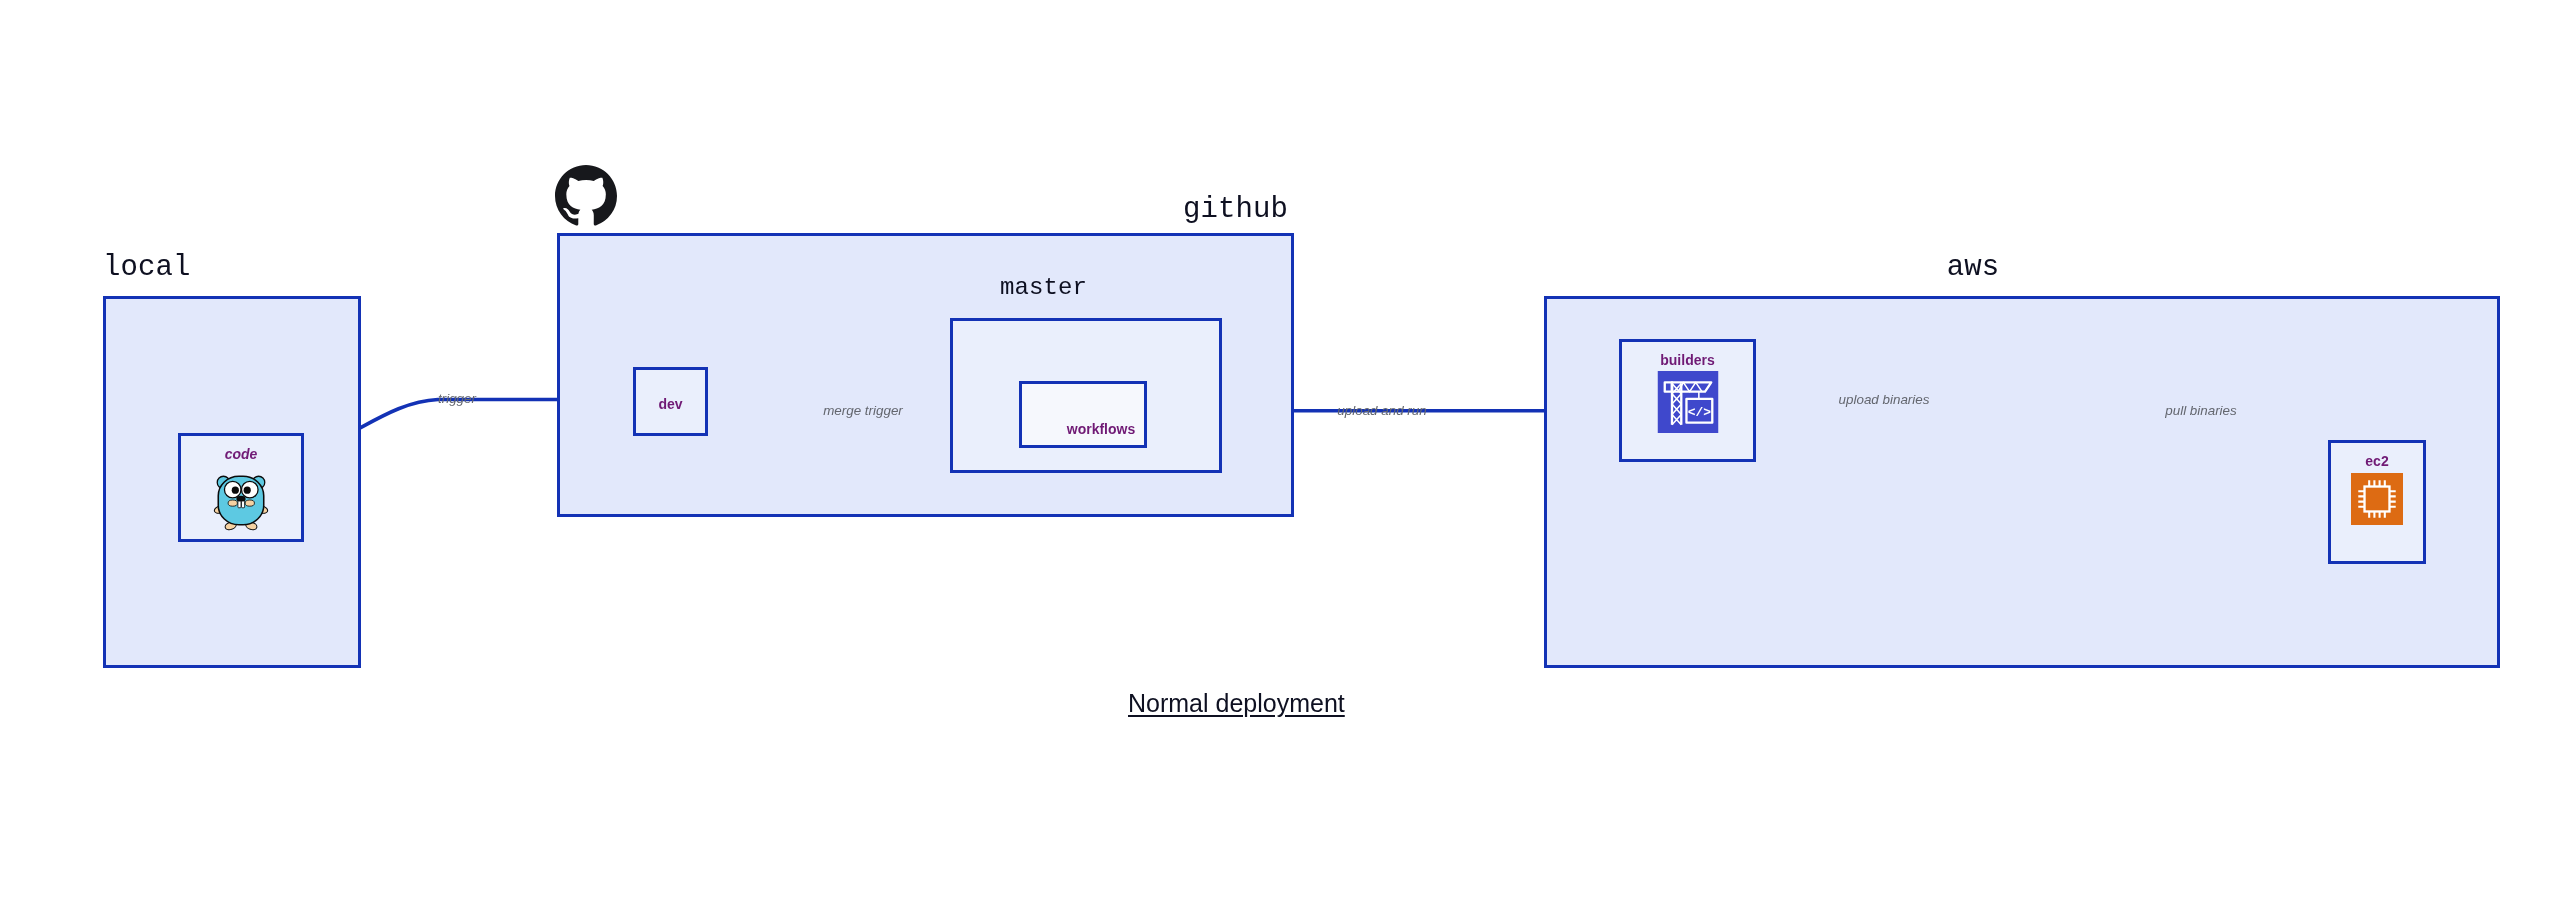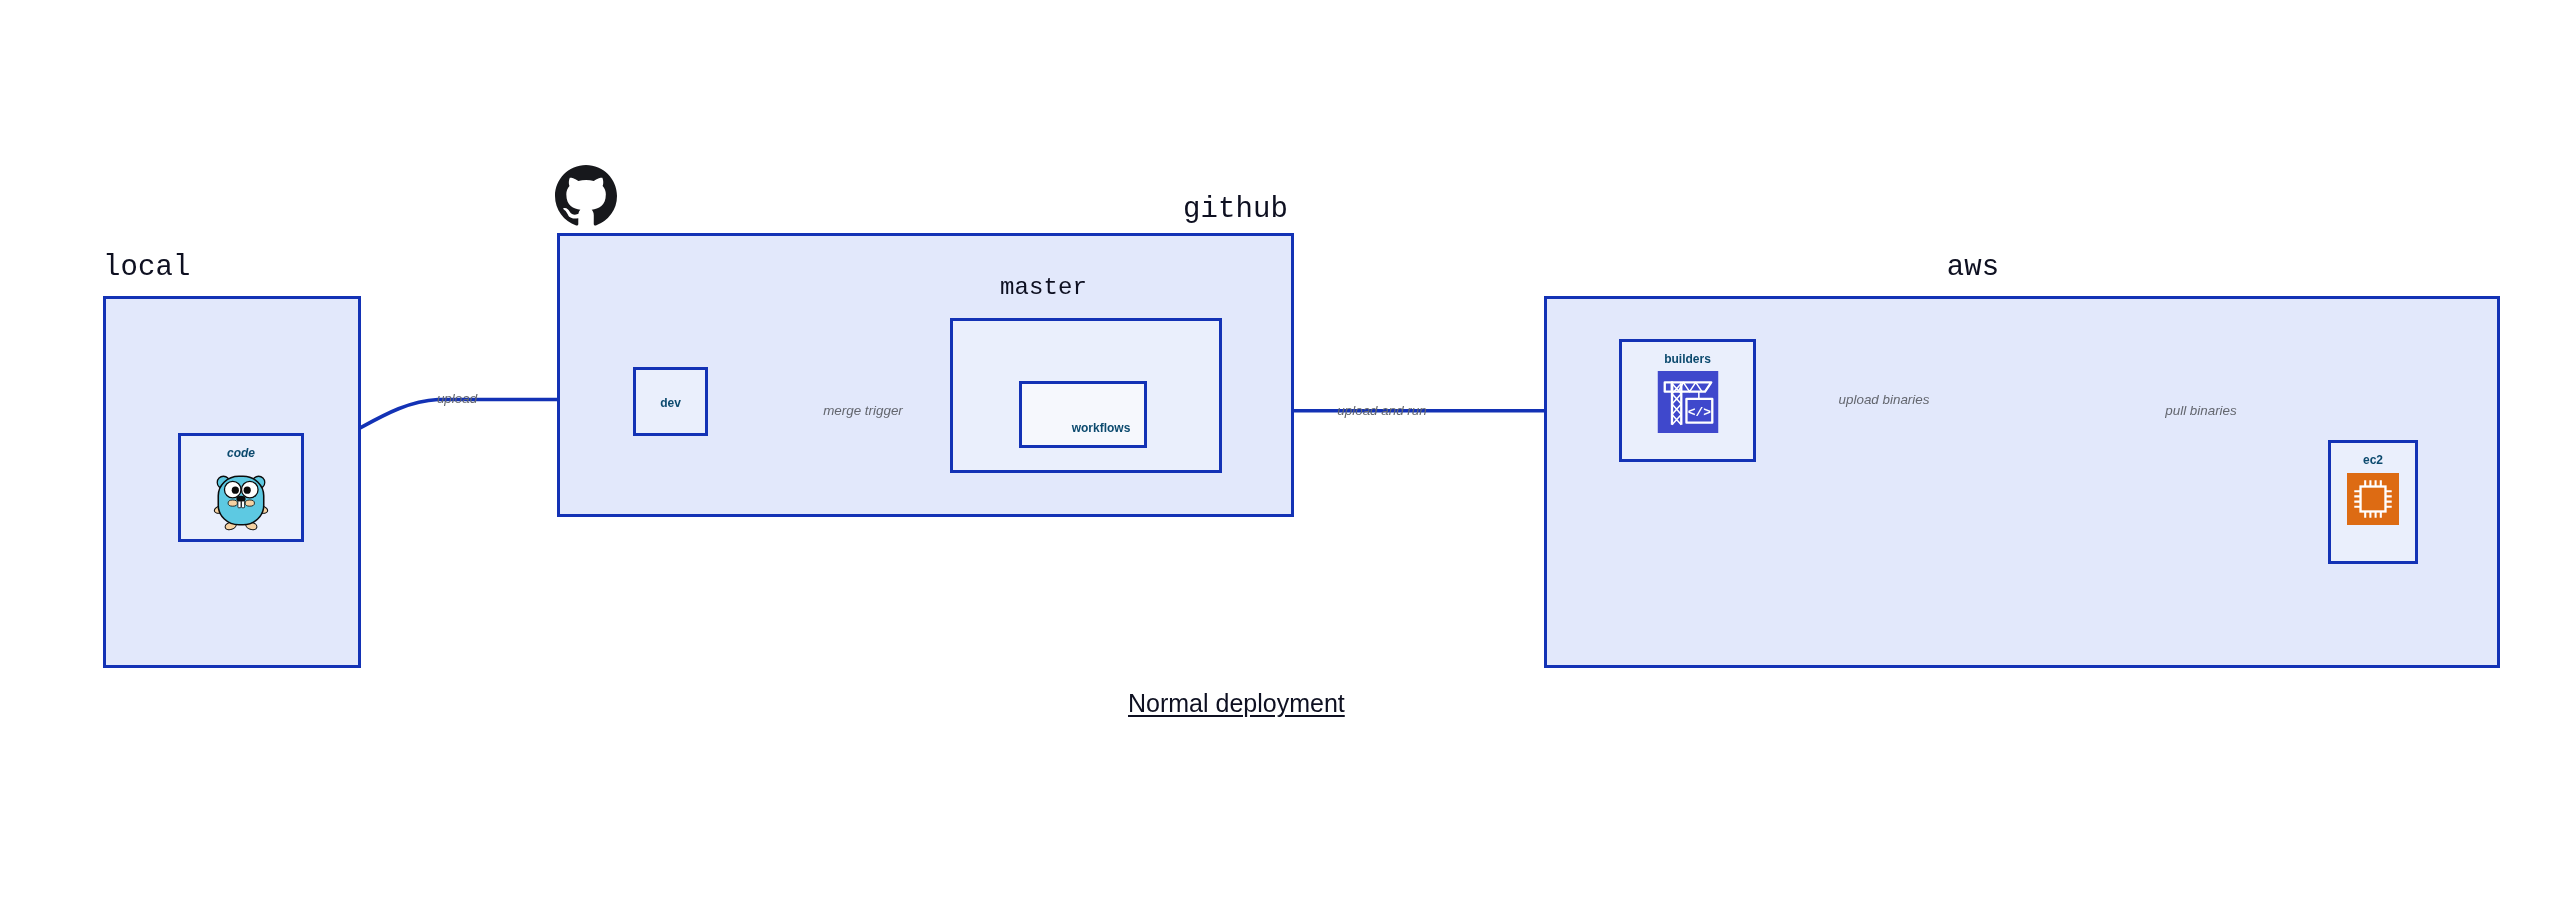--- a/index.html
+++ b/index.html
@@ -60,22 +60,22 @@
     border: 3.1px solid #1332B5;
   }
   .node-box.plain {
     background: #F6F8FD;
   }
   .node-label {
     position: absolute;
     left: 0;
     right: 0;
     text-align: center;
-    color: #0c4a6e;
-    font-size: 12px;
+    color: #701a75;
+    font-size: 14px;
     font-weight: bold;
     white-space: nowrap;
     line-height: 1;
   }
   .node-icon {
     position: absolute;
     left: 50%;
     transform: translateX(-50%);
   }
 
@@ -229,42 +229,42 @@
 
         <rect x="56" y="54" width="50" height="46"></rect>
       </g>
       <g fill="#FFFFFF" font-family="'Liberation Mono', monospace" font-size="25" font-weight="bold" text-anchor="middle">
         <text x="81" y="87">&lt;/&gt;</text>
       </g>
     </svg>
   </div>
 
 
-  <div class="node-box" style="left:2328px; top:440px; width:90px; height:124px;">
+  <div class="node-box" style="left:2328px; top:440px; width:98px; height:124px;">
     <div class="node-label" style="top:11.3px;">ec2</div>
 
     <svg class="icon-tile" style="top:30px;" width="52" height="52" viewBox="0 0 100 100">
       <rect x="0" y="0" width="100" height="100" fill="#DD6B13"></rect>
       <g stroke="#FFFFFF" stroke-width="4.5">
         <rect x="26" y="26" width="48" height="48" fill="none"></rect>
       </g>
       <g stroke="#FFFFFF" stroke-width="4">
 
         <path d="M35 26 L35 14 M45 26 L45 14 M55 26 L55 14 M65 26 L65 14"></path>
 
         <path d="M35 74 L35 86 M45 74 L45 86 M55 74 L55 86 M65 74 L65 86"></path>
 
         <path d="M26 35 L14 35 M26 45 L14 45 M26 55 L14 55 M26 65 L14 65"></path>
 
         <path d="M74 35 L86 35 M74 45 L86 45 M74 55 L86 55 M74 65 L86 65"></path>
       </g>
     </svg>
   </div>
 
-  <div class="edge-label" style="left:457px; top:399px;">upload</div>
+  <div class="edge-label" style="left:457px; top:399px;">trigger</div>
 
   <div class="edge-label" style="left:863px; top:411px;">merge trigger</div>
 
   <div class="edge-label" style="left:1382px; top:411px;">upload and run</div>
 
   <div class="edge-label" style="left:1884px; top:400px;">upload binaries</div>
 
   <div class="edge-label" style="left:2201px; top:411px;">pull binaries</div>
 
   <div id="diagram-title" style="left:1128px; top:691px;">Normal deployment</div>

